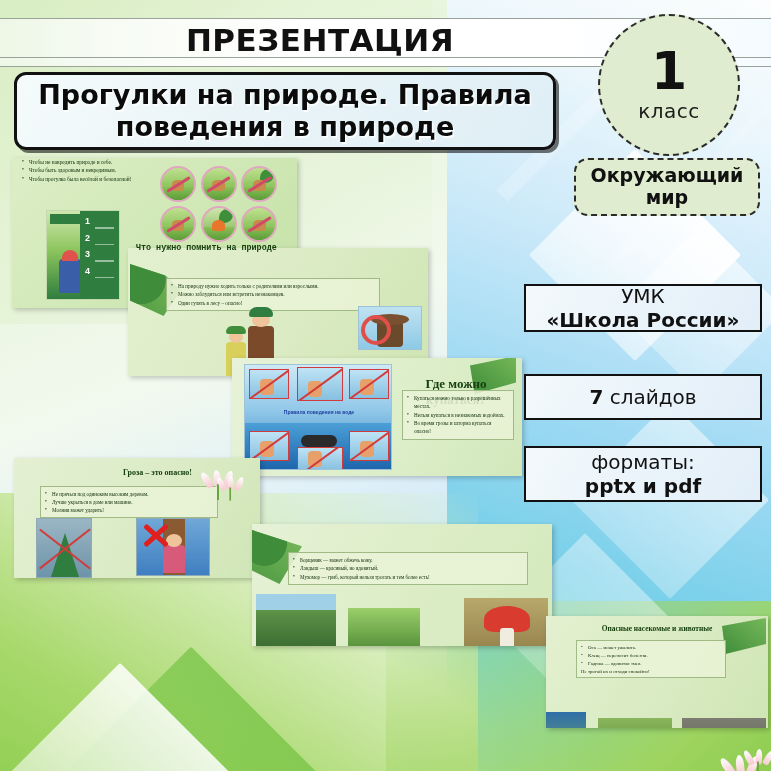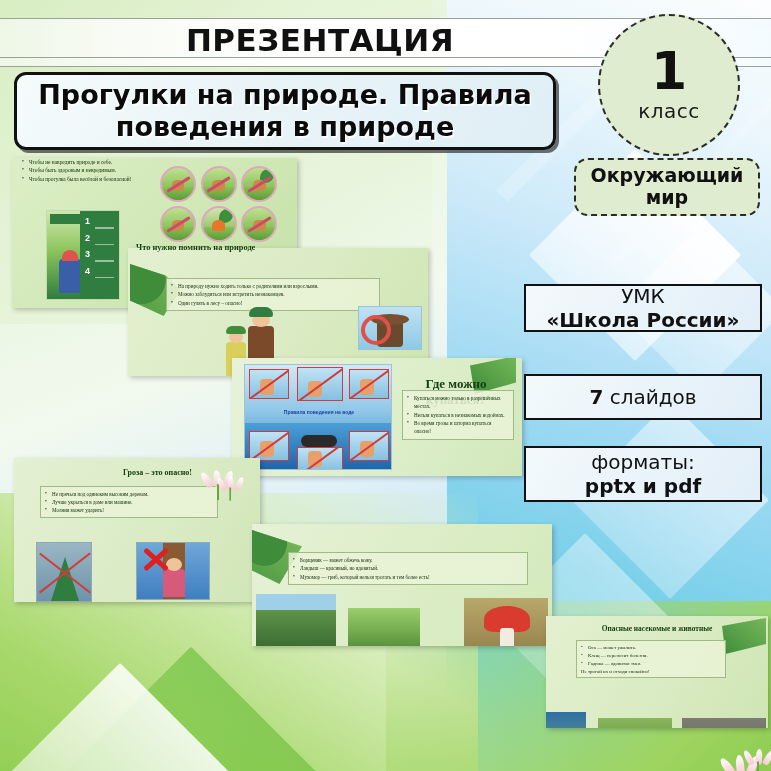--- a/index.html
+++ b/index.html
@@ -223,21 +223,21 @@
   #swimposter .swimmer { position:absolute; left:56px; bottom:22px; width:36px; height:12px;
     background:#2a2a2a; border-radius:10px; }
   #slide-c .tb { position:absolute; right:8px; top:32px; width:112px; padding:3px 4px; }
   #slide-c .slide-title { position:absolute; right:14px; top:18px; width:104px; font-size:13px; }
   #slide-c .bullets { font-size: 5.2px; line-height: 1.6; }
   #leaf-c { position:absolute; right:6px; top:-2px; width:46px; height:38px;
     background: linear-gradient(40deg,#3f8c3a,#74b757);
     clip-path: polygon(100% 0, 100% 70%, 10% 100%, 0 25%); }
 
   
-  #slide-d { left: 14px; top: 458px; width: 246px; height: 144px;
+  #slide-d { left: 14px; top: 458px; width: 246px; height: 120px;
     background: linear-gradient(120deg,#e3f0d2 0%, #dbebc6 55%, #d0e6b6 100%); padding-left: 41px; }
   #slide-d .slide-title { font-size: 8px; margin: 10px 0 4px 0; }
   #slide-d .tb { position:absolute; left:26px; top:28px; width:178px; padding:3px 4px; }
   #slide-d .bullets { font-size: 5.1px; line-height: 1.6; }
   #tree-pic { position:absolute; left:22px; bottom:0; width:56px; height:60px;
     background: linear-gradient(180deg,#9ab6c4,#6e93a8); overflow:hidden; border:1px solid #8ea9b8; }
   #tree-pic .tree { position:absolute; left:14px; bottom:0; width:0; height:0;
     border-left:14px solid transparent; border-right:14px solid transparent; border-bottom:44px solid #2f7d3f; }
   #tree-pic .x1,#tree-pic .x2 { position:absolute; left:-8%; top:50%; width:118%; height:2.4px; background:#d23b3b; }
   #tree-pic .x1 { transform: rotate(38deg); } #tree-pic .x2 { transform: rotate(-38deg); }
@@ -394,21 +394,21 @@
       <div class="num">2</div>
         <div class="ln"></div>
       <div class="num">3</div>
         <div class="ln"></div>
       <div class="num">4</div>
         <div class="ln"></div>
     </div>
   </div>
 </div>
 
-<div style="position:absolute;left:136px;top:243px;z-index:5;font-family:Liberation Serif, serif;font-size:8.4px;font-weight:700;color:#17400f;">Что нужно помнить на природе</div>
+<div style="position:absolute;left:136px;top:243px;z-index:5;font-family:Liberation Mono, monospace;font-size:8.4px;font-weight:700;color:#17400f;">Что нужно помнить на природе</div>
 
 <div class="slide" id="slide-b">
   <div id="leaf-b"></div>
   <div class="tb txtbox">
     <ul class="bullets">
       <li>На природу нужно ходить только с родителями или взрослыми.</li>
       <li>Можно заблудиться или встретить незнакомцев.</li>
       <li>Один гулять в лесу – опасно!</li>
     </ul>
   </div>

